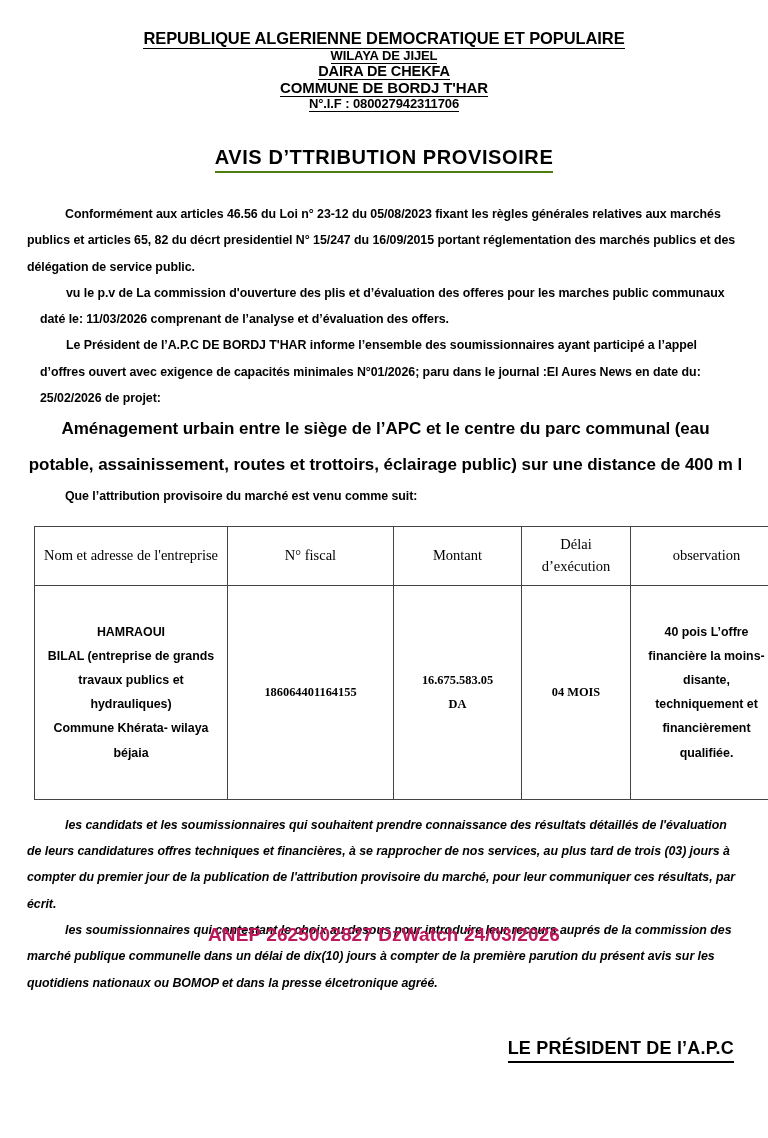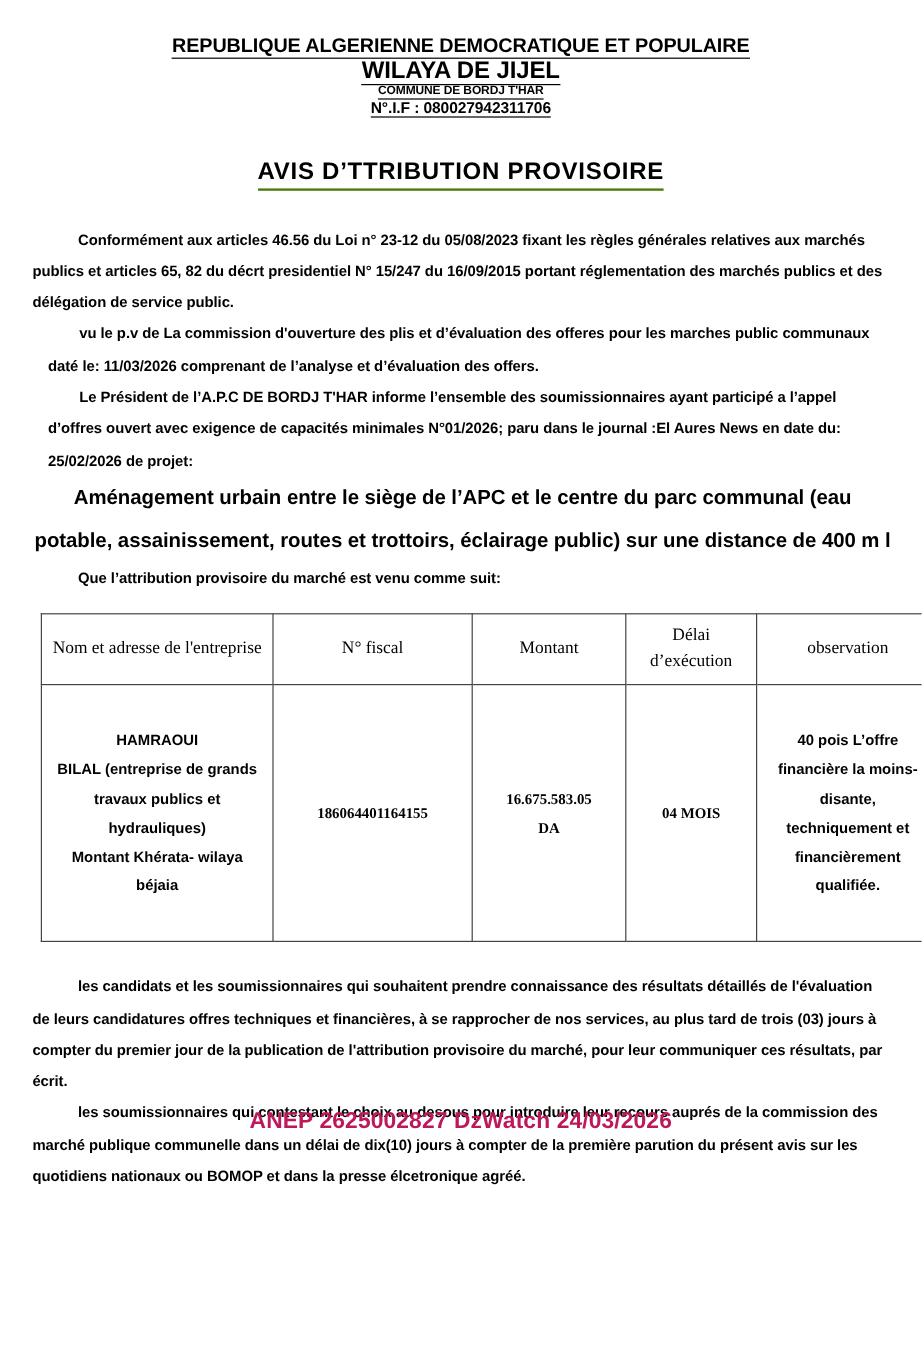--- a/index.html
+++ b/index.html
@@ -34,23 +34,23 @@
     letter-spacing: -0.1px;
     margin: 0 auto;
     line-height: 1.0;
   }
   .header .line span {
     display: inline-block;
     border-bottom: 1.6px solid #000;
     padding-bottom: 1px;
   }
   .h-rep   { font-size: 16.5px; margin-bottom: 15px; }
-  .h-wil   { font-size: 20px; margin-bottom: 13px; }
+  .h-wil   { font-size: 13px; margin-bottom: 13px; }
   .h-dai   { font-size: 14.5px; margin-bottom: 13px; }
-  .h-com   { font-size: 10px; margin-bottom: 13px; }
+  .h-com   { font-size: 15px; margin-bottom: 13px; }
   .h-nif   { font-size: 13px;   margin-bottom: 0; }
 
   
   .doc-title {
     text-align: center;
     margin-top: 34px;
     margin-bottom: 28px;
   }
   .doc-title span {
     display: inline-block;
@@ -166,20 +166,23 @@
 <body>
 
 <div class="page">
 
   <div class="header">
     <div class="line h-rep">
       <span>REPUBLIQUE ALGERIENNE DEMOCRATIQUE ET POPULAIRE</span>
     </div>
     <div class="line h-wil">
       <span>WILAYA DE JIJEL</span>
+    </div>
+    <div class="line h-dai">
+      <span>DAIRA DE  CHEKFA</span>
     </div>
     <div class="line h-com">
       <span>COMMUNE DE BORDJ T'HAR</span>
     </div>
     <div class="line h-nif">
       <span>N°.I.F : 080027942311706</span>
     </div>
   </div>
 
   <div class="doc-title">
@@ -205,21 +208,21 @@
           <th class="col5">observation</th>
         </tr>
       </thead>
       <tbody>
         <tr>
           <td class="col1 cell-lines">
             <span>HAMRAOUI</span>
             <span>BILAL (entreprise de grands</span>
             <span>travaux publics et</span>
             <span>hydrauliques)</span>
-            <span>Montant Khérata- wilaya</span>
+            <span>Commune Khérata- wilaya</span>
             <span>béjaia</span>
           </td>
           <td class="col2 serif-cell">186064401164155</td>
           <td class="col3 serif-cell cell-lines">
             <span>16.675.583.05</span>
             <span>DA</span>
           </td>
           <td class="col4 serif-cell-sm">04 MOIS</td>
           <td class="col5 cell-lines">
             <span>40 pois L’offre</span>
@@ -227,23 +230,26 @@
             <span>disante,</span>
             <span>techniquement et</span>
             <span>financièrement</span>
             <span>qualifiée.</span>
           </td>
         </tr>
       </tbody>
     </table>
   </div>
 
-  <div class="body-area" style="margin-top:24px;">
+  <div class="body-area" style="margin-top:12px;font-style:italic;">
     <p class="para indent">les candidats et les soumissionnaires qui souhaitent prendre connaissance des résultats détaillés de l'évaluation de leurs candidatures offres techniques et financières, à se rapprocher de nos services, au plus tard de trois (03) jours à compter du premier jour de la publication de l'attribution provisoire du marché, pour leur communiquer ces résultats, par écrit.</p>
     <p class="para indent">les soumissionnaires qui contestant le choix au desous  pour introduire leur recours auprés de la commission des marché publique communelle dans un délai de dix(10) jours à compter de la première parution du présent  avis sur les quotidiens nationaux ou BOMOP et dans la presse élcetronique agréé.</p>
   </div>
 
+  <div class="signature">
+    <span>LE  PRÉSIDENT DE l’A.P.C</span>
+  </div>
 
   <div class="footer">
     <span id="anep-text" style="color: #be185d;">ANEP 2625002827 DzWatch 24/03/2026</span>
   </div>
 
 </div>
 
 </body></html>

